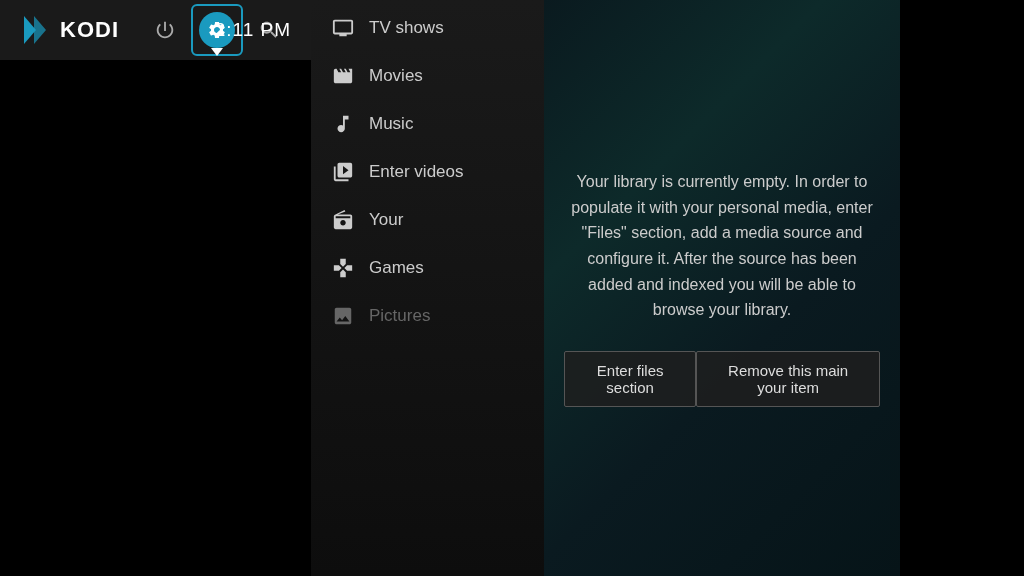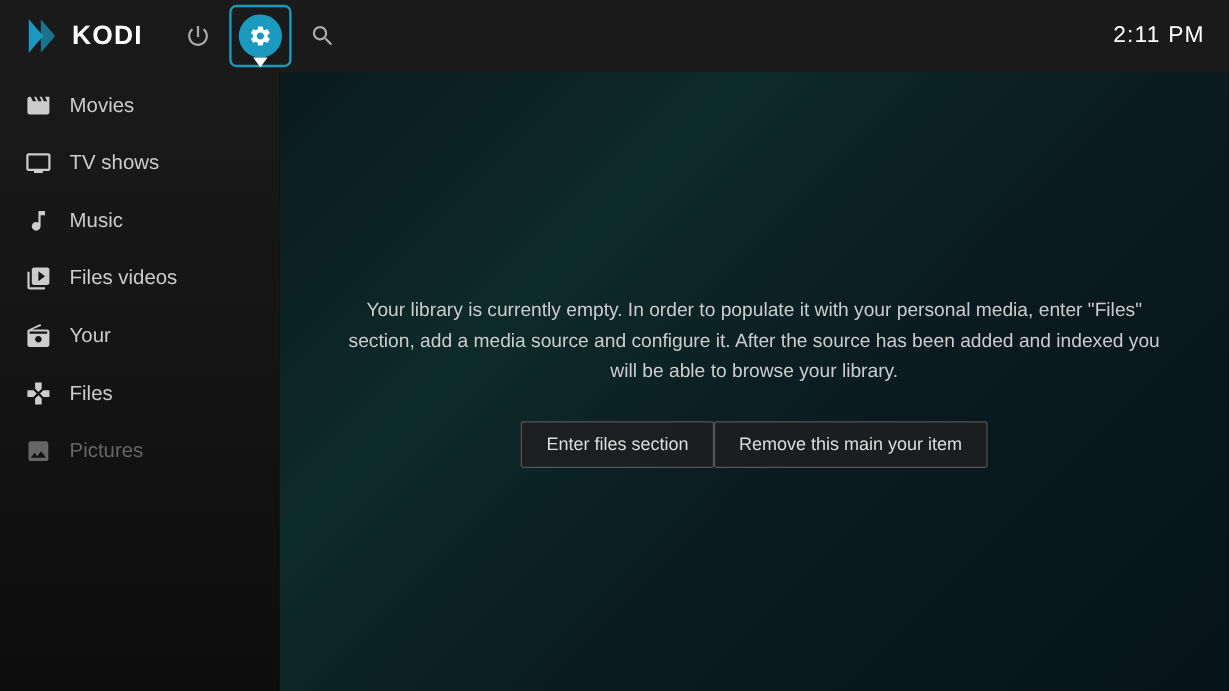--- a/index.html
+++ b/index.html
@@ -8,22 +8,22 @@
       width: 1024px;
       height: 576px;
       overflow: hidden;
       font-family: 'Arial', sans-serif;
       background: #000;
       color: #fff;
     }
 
     .app {
       display: flex;
-      flex-direction: column;
-      width: 1024px;
+      flex-direction: row;
+      width: 900px;
       height: 576px;
     }
 
     
     .topbar {
       display: flex;
       align-items: center;
       height: 60px;
       background: #1a1a1a;
       padding: 0 16px;
@@ -234,70 +234,70 @@
     <div class="time-display">2:11 PM</div>
   </div>
 
   <div class="main">
 
     <div class="sidebar">
 
       <div class="nav-item">
         <div class="nav-icon">
           <svg width="22" height="22" viewBox="0 0 24 24" fill="#aaa">
+            <path d="M21 3H3c-1.1 0-2 .9-2 2v12c0 1.1.9 2 2 2h5v2h8v-2h5c1.1 0 1.99-.9 1.99-2L23 5c0-1.1-.9-2-2-2zm0 14H3V5h18v12z"></path>
+          </svg>
+        </div>
+        <span>TV shows</span>
+      </div>
+
+      <div class="nav-item">
+        <div class="nav-icon">
+          <svg width="22" height="22" viewBox="0 0 24 24" fill="#aaa">
             <path d="M18 4l2 4h-3l-2-4h-2l2 4h-3l-2-4H8l2 4H7L5 4H4c-1.1 0-1.99.9-1.99 2L2 18c0 1.1.9 2 2 2h16c1.1 0 2-.9 2-2V4h-4z"></path>
           </svg>
         </div>
         <span>Movies</span>
       </div>
 
       <div class="nav-item">
         <div class="nav-icon">
           <svg width="22" height="22" viewBox="0 0 24 24" fill="#aaa">
-            <path d="M21 3H3c-1.1 0-2 .9-2 2v12c0 1.1.9 2 2 2h5v2h8v-2h5c1.1 0 1.99-.9 1.99-2L23 5c0-1.1-.9-2-2-2zm0 14H3V5h18v12z"></path>
-          </svg>
-        </div>
-        <span>TV shows</span>
-      </div>
-
-      <div class="nav-item">
-        <div class="nav-icon">
-          <svg width="22" height="22" viewBox="0 0 24 24" fill="#aaa">
             <path d="M12 3v10.55c-.59-.34-1.27-.55-2-.55-2.21 0-4 1.79-4 4s1.79 4 4 4 4-1.79 4-4V7h4V3h-6z"></path>
           </svg>
         </div>
         <span>Music</span>
       </div>
 
       <div class="nav-item">
         <div class="nav-icon">
           <svg width="22" height="22" viewBox="0 0 24 24" fill="#aaa">
             <path d="M4 6H2v14c0 1.1.9 2 2 2h14v-2H4V6zm16-4H8c-1.1 0-2 .9-2 2v12c0 1.1.9 2 2 2h12c1.1 0 2-.9 2-2V4c0-1.1-.9-2-2-2zm-8 12.5v-9l6 4.5-6 4.5z"></path>
           </svg>
         </div>
-        <span>Files videos</span>
+        <span>Enter videos</span>
       </div>
 
 
       <div class="nav-item">
         <div class="nav-icon">
           <svg width="22" height="22" viewBox="0 0 24 24" fill="#aaa">
             <path d="M3.24 6.15C2.51 6.43 2 7.17 2 8v12c0 1.1.89 2 2 2h16c1.11 0 2-.9 2-2V8c0-1.11-.89-2-2-2H6.3l8.26-3.34L13.65 1 3.24 6.15zM12 18c-1.66 0-3-1.34-3-3s1.34-3 3-3 3 1.34 3 3-1.34 3-3 3zm8-8H4V8h16v2z"></path>
           </svg>
         </div>
         <span>Your</span>
       </div>
 
       <div class="nav-item">
         <div class="nav-icon">
           <svg width="22" height="22" viewBox="0 0 24 24" fill="#aaa">
             <path d="M15 7.5V2H9v5.5l3 3 3-3zM7.5 9H2v6h5.5l3-3-3-3zM9 16.5V22h6v-5.5l-3-3-3 3zM16.5 9l-3 3 3 3H22V9h-5.5z"></path>
           </svg>
         </div>
-        <span>Files</span>
+        <span>Games</span>
       </div>
 
 
       <div class="nav-item dimmed">
         <div class="nav-icon">
           <svg width="22" height="22" viewBox="0 0 24 24" fill="#555">
             <path d="M21 19V5c0-1.1-.9-2-2-2H5c-1.1 0-2 .9-2 2v14c0 1.1.9 2 2 2h14c1.1 0 2-.9 2-2zM8.5 13.5l2.5 3.01L14.5 12l4.5 6H5l3.5-4.5z"></path>
           </svg>
         </div>
         <span>Pictures</span>

